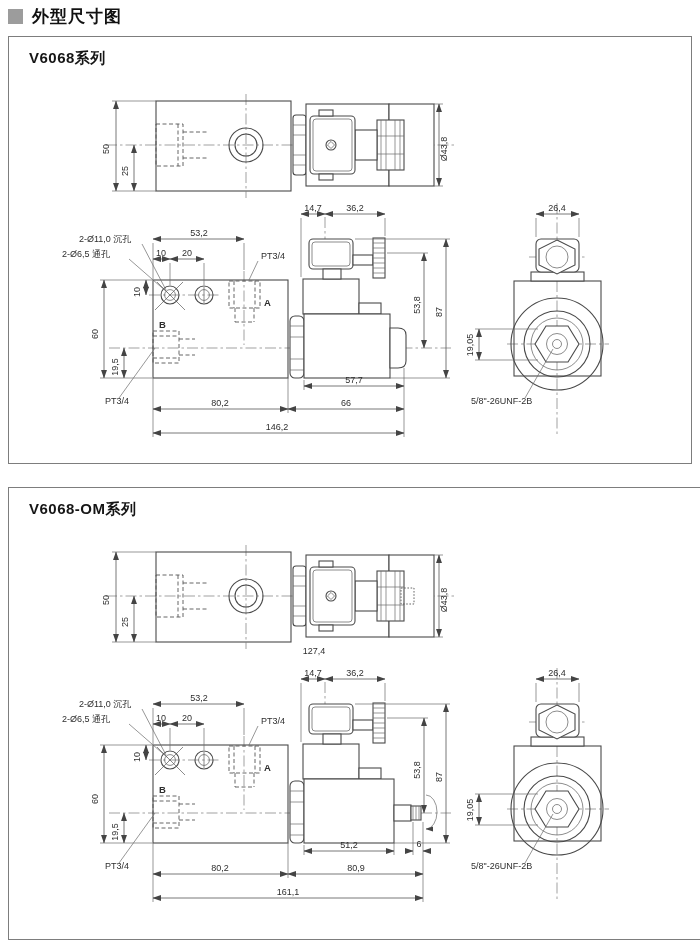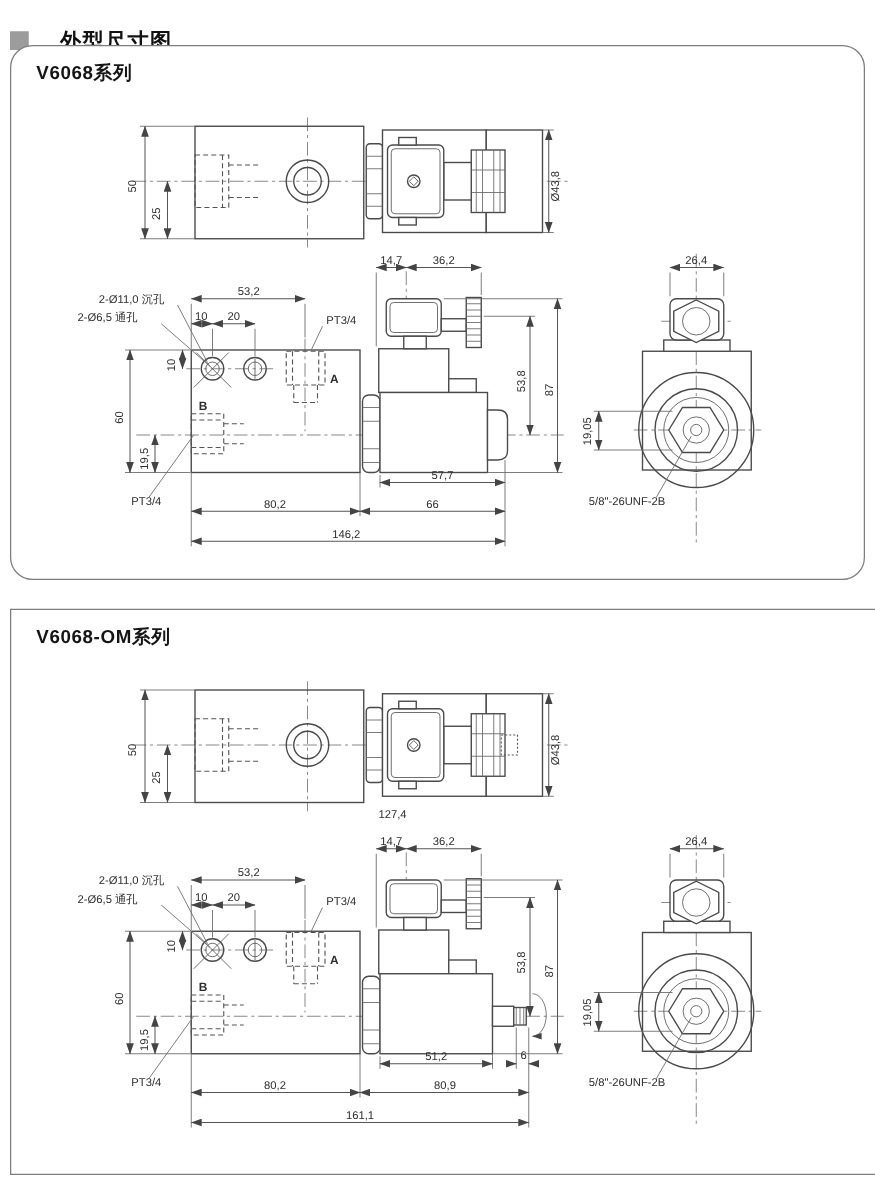--- a/index.html
+++ b/index.html
@@ -1,21 +1,21 @@
 <!DOCTYPE html>
 <html><head>
 <meta charset="utf-8">
 <style>
   html,body{margin:0;padding:0;background:#fff;}
   .page{position:relative;width:700px;height:947px;background:#fff;font-family:"Liberation Sans",sans-serif;overflow:hidden;}
   .hdr{position:absolute;left:8px;top:5px;display:flex;align-items:center;gap:9px;}
   .sq{width:15px;height:15px;background:#9c9c9c;}
-  .hdr h1{font-size:17px;font-weight:bold;color:#111;margin:16px;letter-spacing:1px;}
+  .hdr h1{font-size:17px;font-weight:bold;color:#111;margin:0;letter-spacing:1px;}
   .panel{position:absolute;left:8px;width:682px;border:1px solid #7d7d7d;background:#fff;}
-  .p1{top:36px;height:426px;border-radius:18px;}
+  .p1{top:36px;height:426px;}
   .p2{top:487px;height:451px;padding-left:31px;}
   .ptitle{position:absolute;left:20px;top:12px;font-size:15px;font-weight:bold;color:#151515;letter-spacing:.5px;}
   svg.draw{position:absolute;left:0;top:0;}
   
   .o  {fill:none;stroke:#4a4a4a;stroke-width:1.1;}
   .of {fill:#fff;stroke:#4a4a4a;stroke-width:1.1;}
   .th {fill:none;stroke:#5a5a5a;stroke-width:0.7;}
   .e  {fill:none;stroke:#6a6a6a;stroke-width:0.7;}
   .d  {fill:none;stroke:#555;stroke-width:0.8;}
   .da {fill:none;stroke:#555;stroke-width:0.9;stroke-dasharray:4 2.5;}

